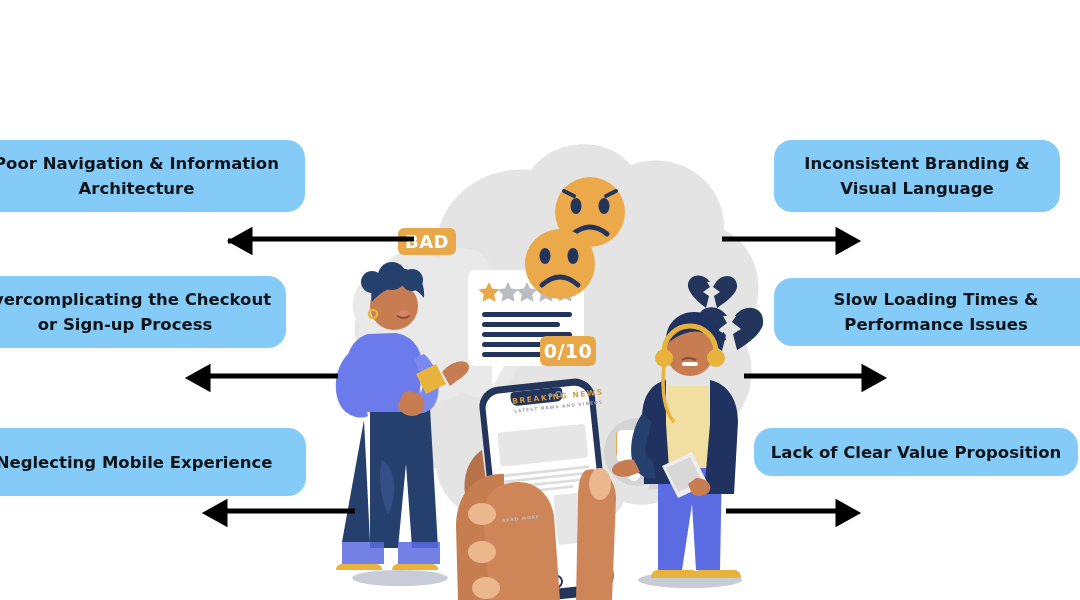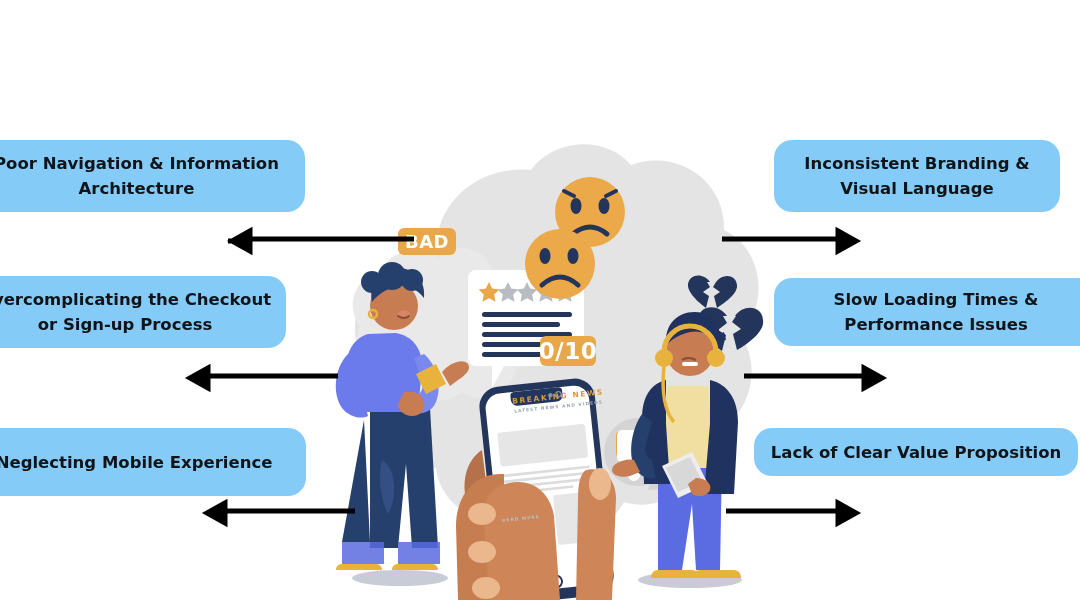--- a/index.html
+++ b/index.html
@@ -77,21 +77,21 @@
     position: absolute;
     background: #E8A84A;
     color: #ffffff;
     font-weight: bold;
     border-radius: 6px;
     display: flex; align-items: center; justify-content: center;
     font-family: "DejaVu Sans", "Liberation Sans", sans-serif;
     letter-spacing: 0.5px;
   }
   #badge-bad { left: 398px; top: 228px; width: 58px; height: 27px; font-size: 18px; }
-  #badge-score { left: 540px; top: 336px; width: 56px; height: 30px; font-size: 23px; }
+  #badge-score { left: 540px; top: 336px; width: 56px; height: 30px; font-size: 19px; }
 
   .phone-label {
     position: absolute;
     color: #D79B3F;
     font-weight: bold;
     font-family: "DejaVu Sans", "Liberation Sans", sans-serif;
     letter-spacing: 1.6px;
     white-space: nowrap;
   }
   #phone-head   { left: 512px; top: 392px; font-size: 7.5px; transform: rotate(-6deg); }

